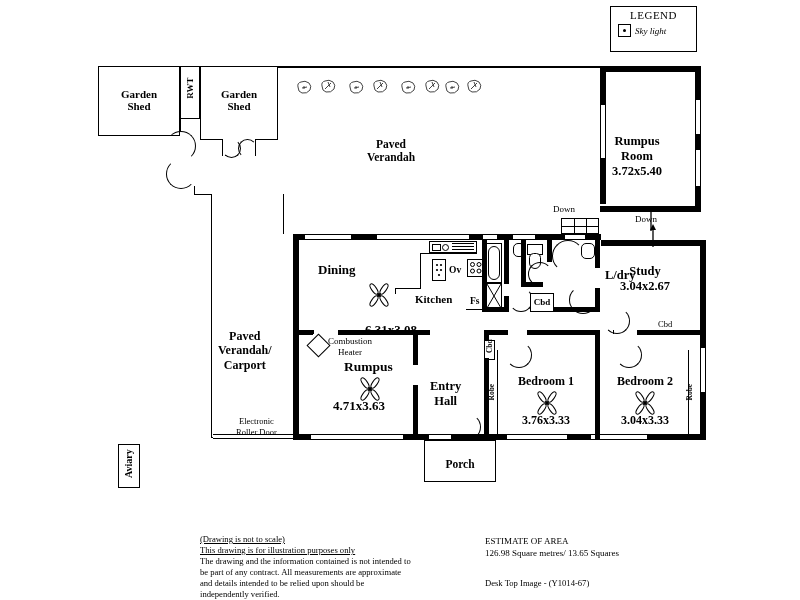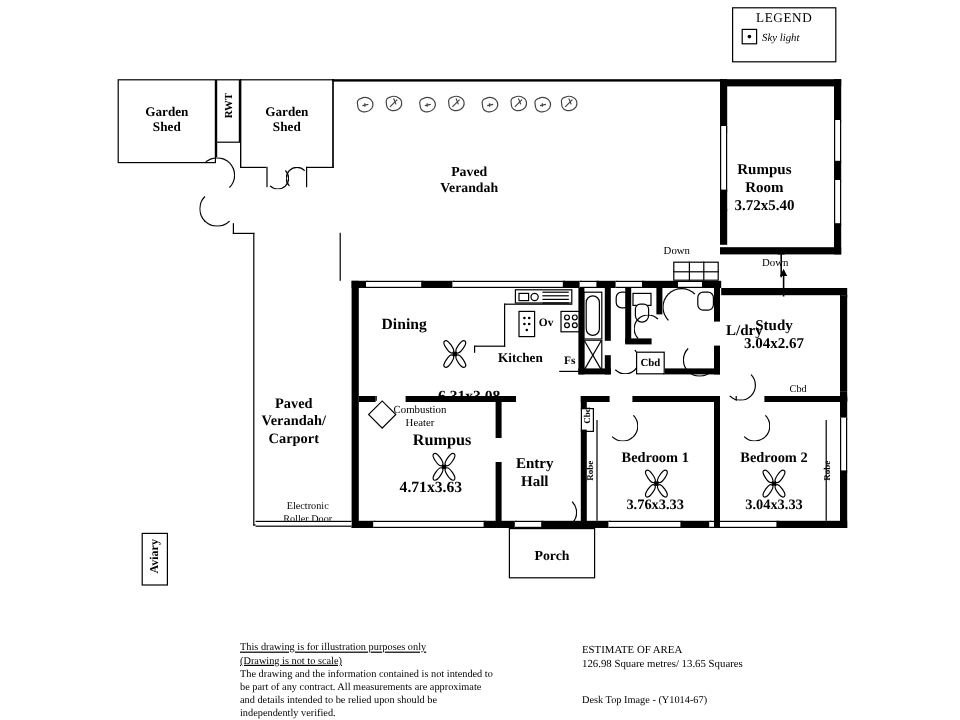--- a/index.html
+++ b/index.html
@@ -415,22 +415,22 @@
   <div class="lbl small" style="left:236px;top:416px;font-size:8.5px;line-height:1.25;">
     <div>Electronic</div>
     <div>Roller Door</div>
   </div>
   <div class="win" style="left:213px;top:434px;width:80px;height:5px;"></div>
 
   <div class="box" style="left:118px;top:444px;width:22px;height:44px;"></div>
   <div class="rot lbl" style="left:97px;top:458px;width:64px;text-align:center;font-size:10px;">Aviary</div>
 
   <div id="disclaimer">
+    <div class="ul">(Drawing is not to scale)</div>
     <div class="ul">This drawing is for illustration purposes only</div>
-    <div class="ul">(Drawing is not to scale)</div>
     <div>The drawing and the information contained is not intended to be part of any contract.  All measurements are approximate and details intended to be relied upon should be independently verified.</div>
   </div>
 
   <div id="estimate">
     <div>ESTIMATE OF AREA</div>
     <div>126.98  Square metres/  13.65 Squares</div>
   </div>
   <div id="desktop">Desk Top Image - (Y1014-67)</div>
 
 </div>

